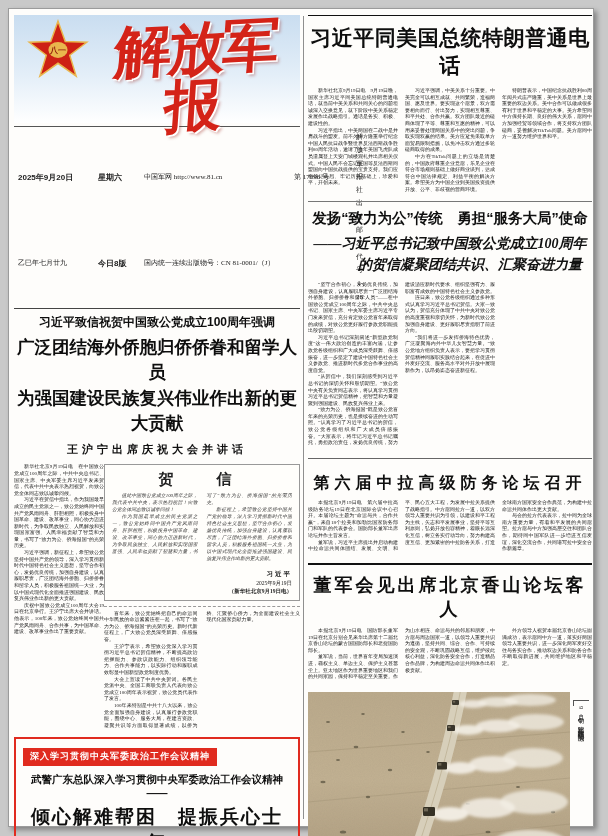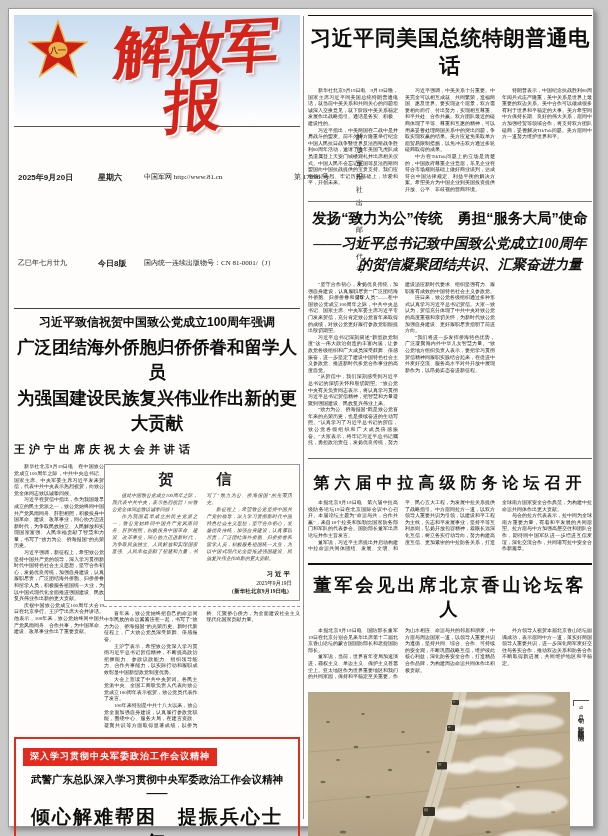--- a/index.html
+++ b/index.html
@@ -62,21 +62,21 @@
   .photo-cap::before { content:""; position:absolute; top:8px; left:3px; right:3px; height:5px;
                        border-top:1px solid #555; border-left:1px solid #555; }
   .photo-cap::after  { content:""; position:absolute; bottom:2px; left:3px; right:3px; height:5px;
                        border-bottom:1px solid #555; border-right:1px solid #555; }
   .vtext { writing-mode:vertical-rl; font-size:6.5px; line-height:1.2; color:#222; letter-spacing:1px; }
 
   
   .art-main { margin-top:5px; }
   .art-main .kicker { font-size:12px; margin-bottom:4px; }
   .art-main .hl1 { font-size:17.5px; line-height:1.45; letter-spacing:0; }
-  .art-main .sub { font-size:11px; font-weight:bold; letter-spacing:4px; 
+  .art-main .sub { font-size:11px; font-weight:bold; letter-spacing:4px; text-align:center;
                    font-family:"Liberation Sans",sans-serif; margin:6px 0 7px 0; color:#111; }
   .main-body { display:flex; height:268px; overflow:hidden; }
   .main-c1 { width:90px; flex:0 0 auto; }
   .main-right { flex:1; display:flex; flex-direction:column; }
   .letterbox { border:1px solid #999; padding:5px 7px 4px 7px; background:#fffefb; }
   .letter-title { text-align:center; font-weight:bold; font-size:15px; letter-spacing:14px;
                   color:#222; margin-bottom:4px; font-family:"Liberation Serif",serif; }
   .letter-cols { column-count:2; column-gap:9px; height:74px; overflow:hidden; }
   .lp { font-size:4.8px; line-height:1.45; text-align:justify; text-indent:2em;
         font-style:italic; color:#333; }

